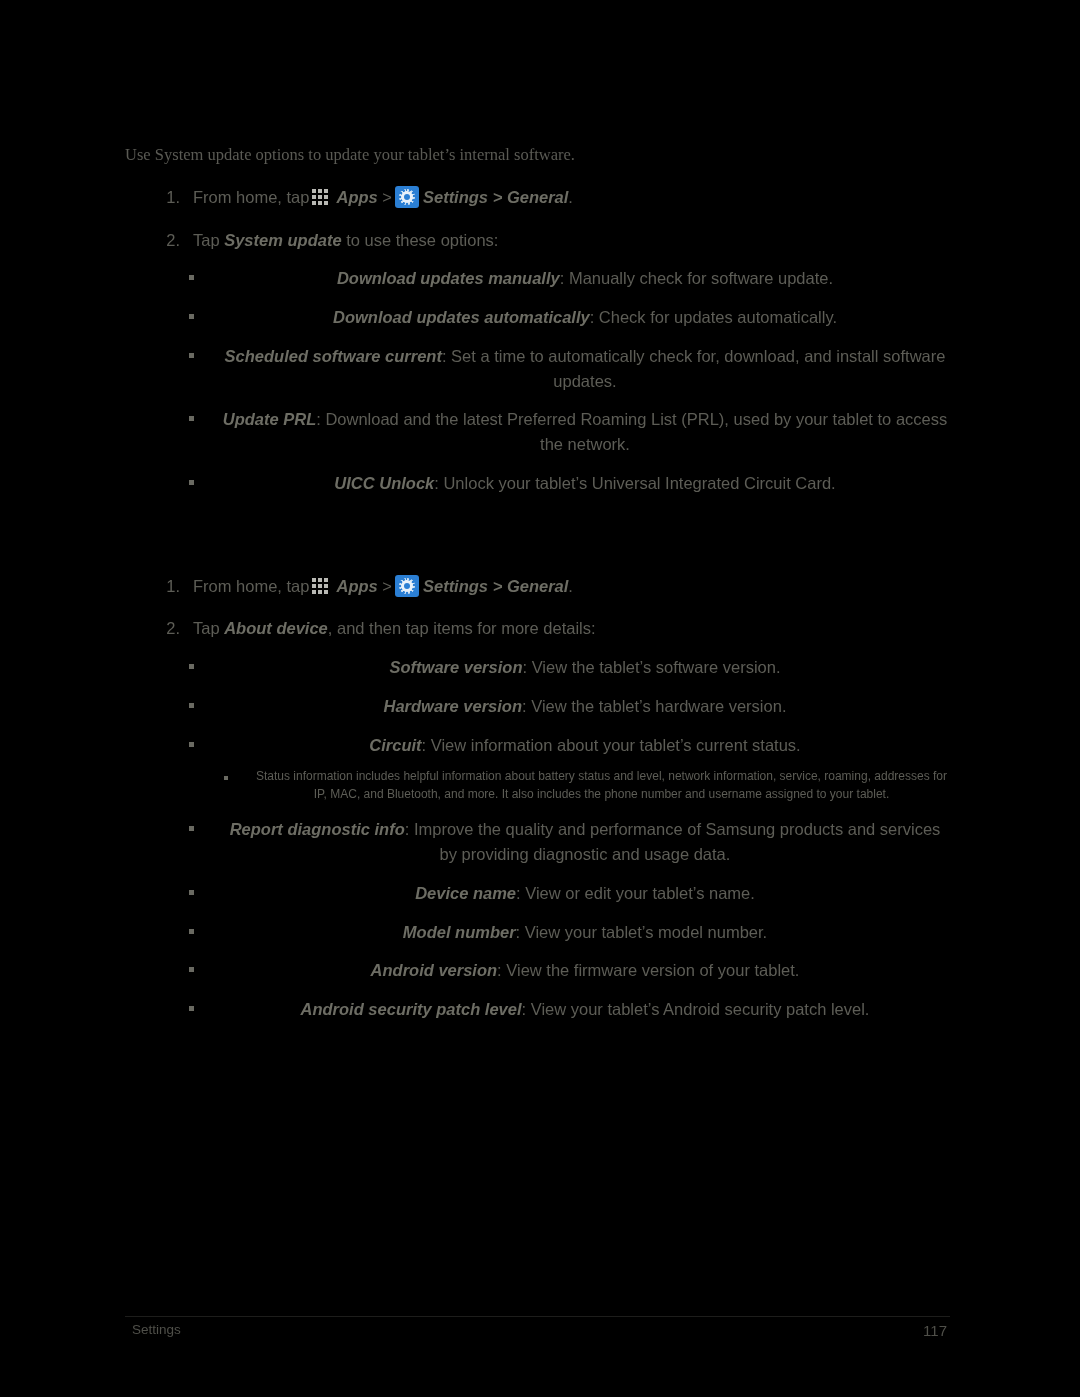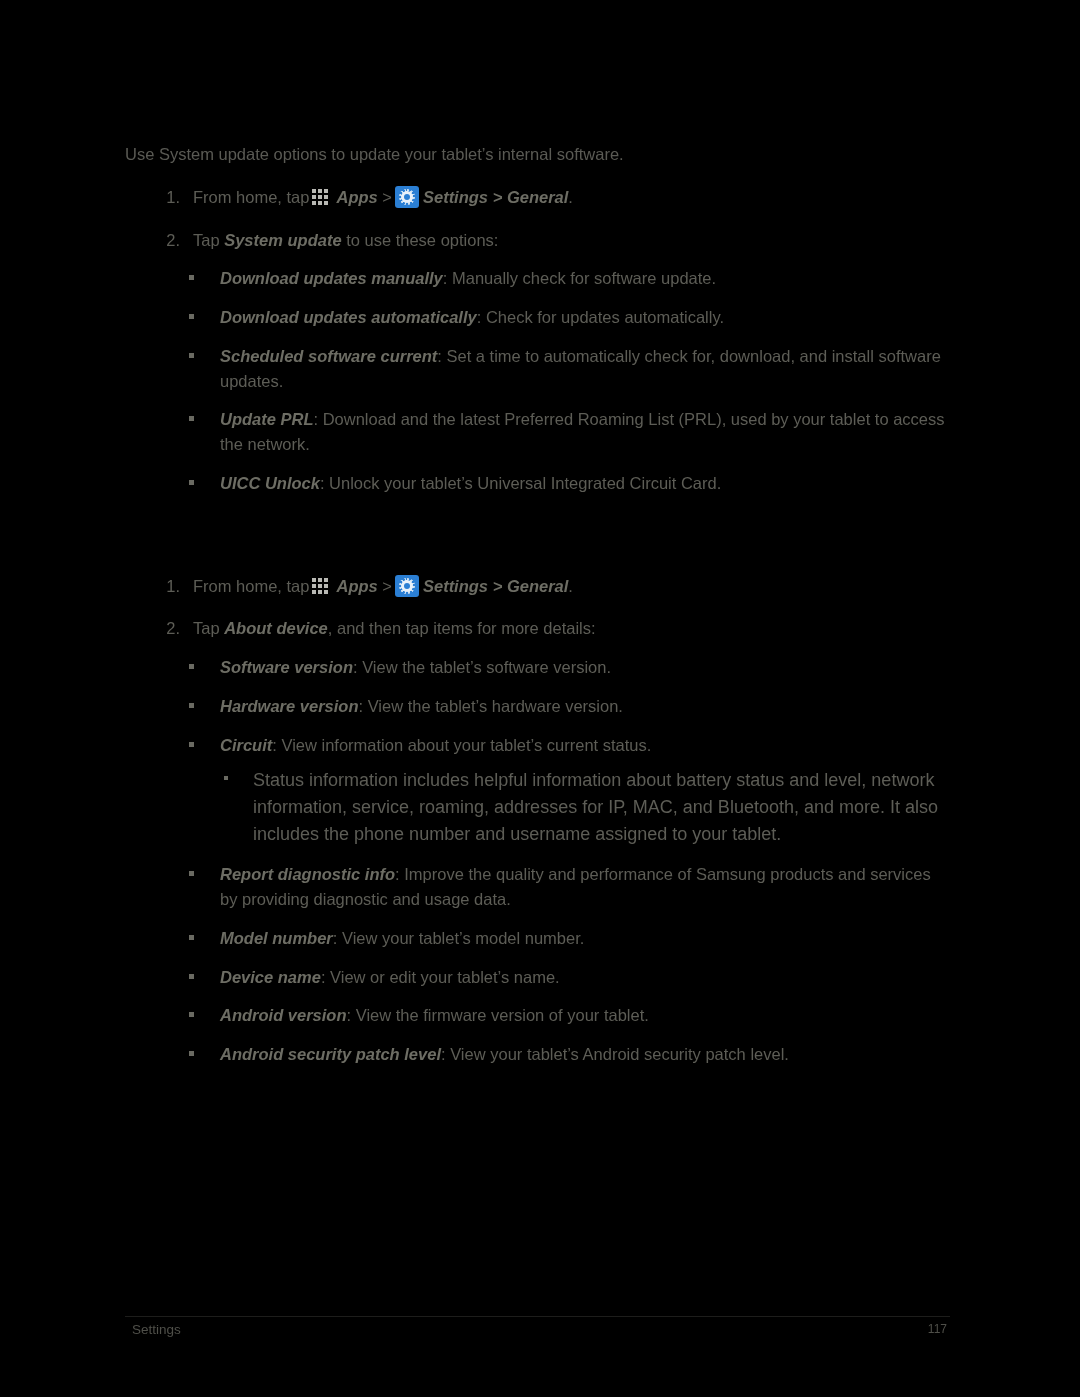--- a/index.html
+++ b/index.html
@@ -28,20 +28,21 @@
     left: 0;
     top: 0;
     width: 825px;
   }
 
   .intro {
     font-size: 16.5px;
     color: #5a5a54;
     line-height: 1.45;
     margin: 0 0 0 0;
+    font-family: Liberation Serif, serif;
   }
 
   ol.steps {
     list-style: none;
     margin: 0;
     padding: 0;
   }
   ol.steps > li {
     position: relative;
     padding-left: 68px;
@@ -56,20 +57,21 @@
     top: 0;
     width: 22px;
     text-align: right;
     color: #5d5d56;
   }
 
   ul.bullets {
     list-style: none;
     margin: 0;
     padding: 0;
+    text-align: center;
   }
   ul.bullets > li {
     position: relative;
     padding-left: 95px;
     font-size: 16.5px;
     color: #5d5d56;
     line-height: 1.5;
     margin-top: 14px;
   }
   ul.bullets > li .sq {
@@ -82,21 +84,21 @@
   }
 
   ul.subbullets {
     list-style: none;
     margin: 6px 0 0 0;
     padding: 0;
   }
   ul.subbullets > li {
     position: relative;
     padding-left: 33px;
-    font-size: 18px;
+    font-size: 12px;
     line-height: 1.5;
     color: #5d5d56;
     margin-top: 10px;
   }
   ul.subbullets > li .dot {
     position: absolute;
     left: 4px;
     top: 9px;
     width: 4px;
     height: 4px;
@@ -189,21 +191,21 @@
     position: absolute;
     left: 7px;
     top: 0;
     font-size: 13.5px;
     color: #4f4f49;
   }
   .footer .f-right {
     position: absolute;
     right: 3px;
     top: 0;
-    font-size: 12px;
+    font-size: 15px;
     color: #4f4f49;
   }
   .footer .f-rule {
     position: absolute;
     left: 0;
     right: 0;
     top: -6px;
     height: 1px;
     background: #1d1d1b;
   }
@@ -248,22 +250,22 @@
     <ul class="bullets">
       <li><span class="sq"></span><span class="b">Software version</span><span>: View the tablet’s software version.</span></li>
       <li><span class="sq"></span><span class="b">Hardware version</span><span>: View the tablet’s hardware version.</span></li>
       <li>
         <span class="sq"></span><span class="b">Circuit</span><span>: View information about your tablet’s current status.</span>
         <ul class="subbullets">
           <li><span class="dot"></span><span>Status information includes helpful information about battery status and level, network information, service, roaming, addresses for IP, MAC, and Bluetooth, and more. It also includes the phone number and username assigned to your tablet.</span></li>
         </ul>
       </li>
       <li><span class="sq"></span><span class="b">Report diagnostic info</span><span>: Improve the quality and performance of Samsung products and services by providing diagnostic and usage data.</span></li>
+      <li><span class="sq"></span><span class="b">Device name</span><span>: View or edit your tablet’s name.</span></li>
       <li><span class="sq"></span><span class="b">Model number</span><span>: View your tablet’s model number.</span></li>
-      <li><span class="sq"></span><span class="b">Device name</span><span>: View or edit your tablet’s name.</span></li>
       <li><span class="sq"></span><span class="b">Android version</span><span>: View the firmware version of your tablet.</span></li>
       <li><span class="sq"></span><span class="b">Android security patch level</span><span>: View your tablet’s Android security patch level.</span></li>
     </ul>
 
   </div>
 </div>
 
 <div class="footer">
   <div class="f-rule"></div>
   <div class="f-left">Settings</div>

